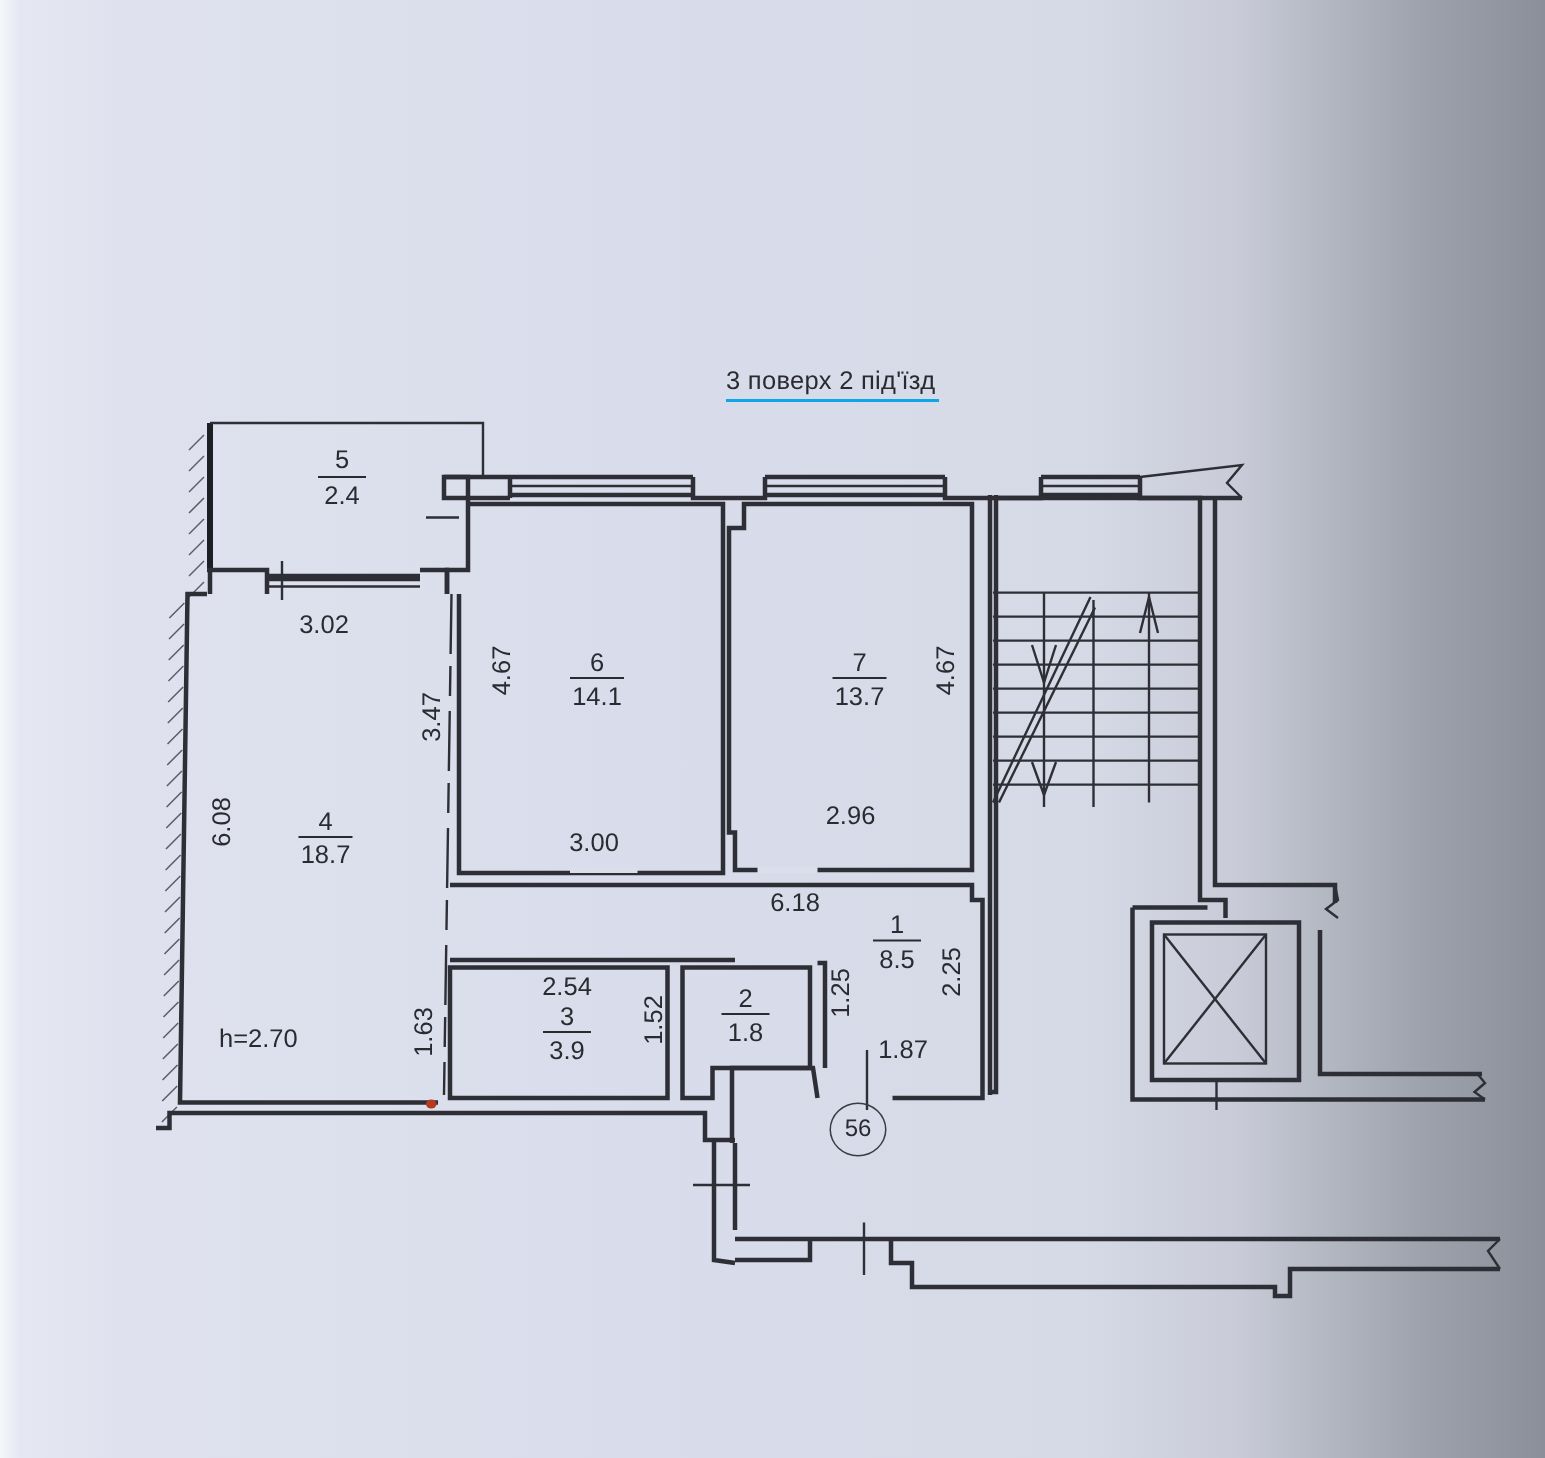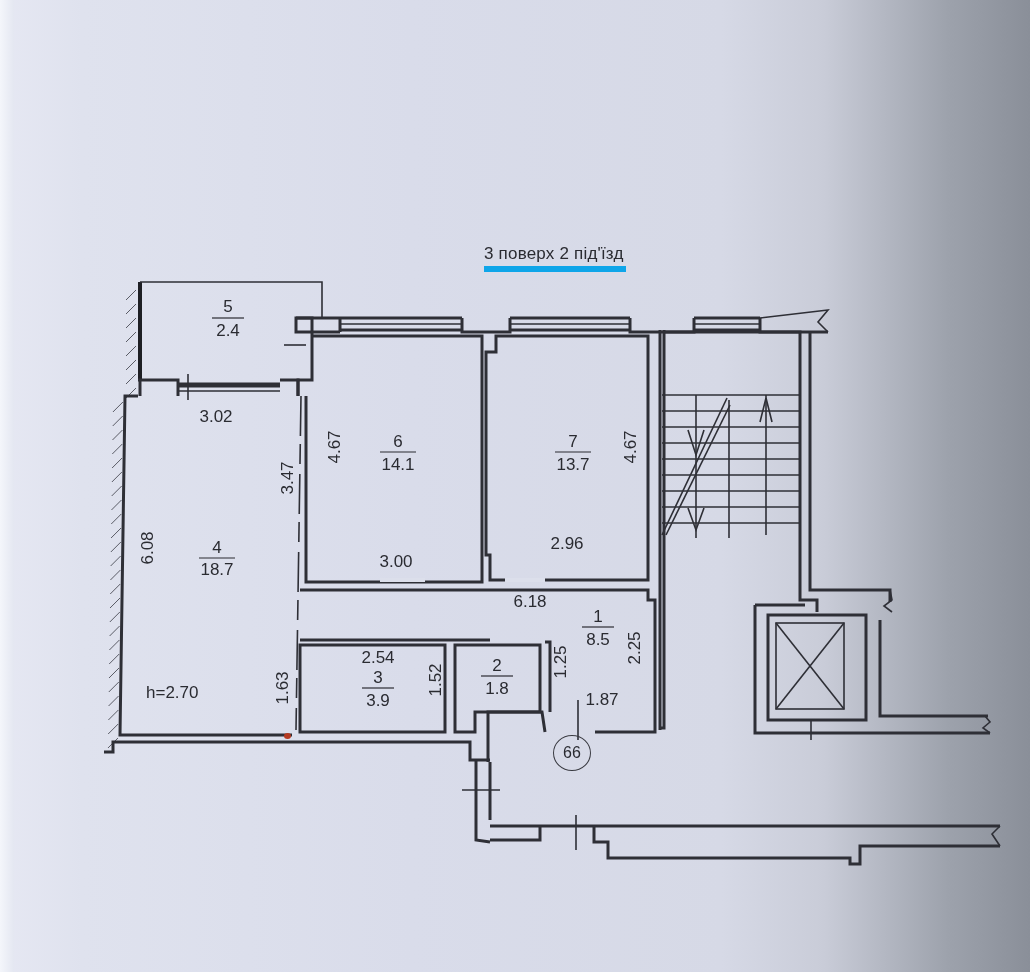--- a/index.html
+++ b/index.html
@@ -5,21 +5,21 @@
   html,body{margin:0;padding:0;}
   body{width:1030px;height:972px;overflow:hidden;position:relative;
     background:linear-gradient(90deg,#e6e8f3 0%,#dfe2ee 8%,#d9dcea 40%,#d6d9e6 70%,#c9ccd8 80%,#9da2ac 92%,#8a8f99 100%);
     font-family:"Liberation Sans",sans-serif;}
   .paper-edge{position:absolute;left:0;top:0;width:14px;height:972px;background:linear-gradient(90deg,#f4f6fb,#e4e7f1);}
   svg{position:absolute;left:0;top:0;}
   .w{fill:none;stroke:#2e2f36;stroke-width:3;stroke-linejoin:miter;}
   .t{fill:none;stroke:#2e2f36;stroke-width:1.6;}
   .lbl{font-family:"Liberation Sans",sans-serif;fill:#2a2b31;}
   .title{position:absolute;left:484px;top:244px;font-size:17px;color:#2a2b31;
-    border-bottom:6px solid #0ea5e9;padding:0 2px 2px 0;letter-spacing:.2px;}
+    border-bottom:2px solid #0ea5e9;padding:0 2px 2px 0;letter-spacing:.2px;}
   .num{font-size:17px;}
   .marker{position:absolute;left:553px;top:735px;width:36px;height:34px;border:1.5px solid #3a3b42;border-radius:50%;
     display:flex;align-items:center;justify-content:center;font-size:16px;color:#2a2b31;}
   .dot{position:absolute;left:284px;top:733px;width:7px;height:6px;background:#b53a22;border-radius:50%;}
 </style>
 </head>
 <body>
 
 <div class="paper-edge"></div>
 
@@ -176,14 +176,14 @@
     <text transform="translate(293,478) rotate(-90)" class="num" text-anchor="middle">3.47</text>
     <text transform="translate(288,688) rotate(-90)" class="num" text-anchor="middle">1.63</text>
     <text transform="translate(340,447) rotate(-90)" class="num" text-anchor="middle">4.67</text>
     <text transform="translate(636,447) rotate(-90)" class="num" text-anchor="middle">4.67</text>
     <text transform="translate(640,648) rotate(-90)" class="num" text-anchor="middle">2.25</text>
     <text transform="translate(566,662) rotate(-90)" class="num" text-anchor="middle">1.25</text>
     <text transform="translate(441,680) rotate(-90)" class="num" text-anchor="middle">1.52</text>
   </g>
 </svg>
 
-<div class="marker">66</div>
+<div class="marker">56</div>
 <div class="dot"></div>
 
 </body></html>

